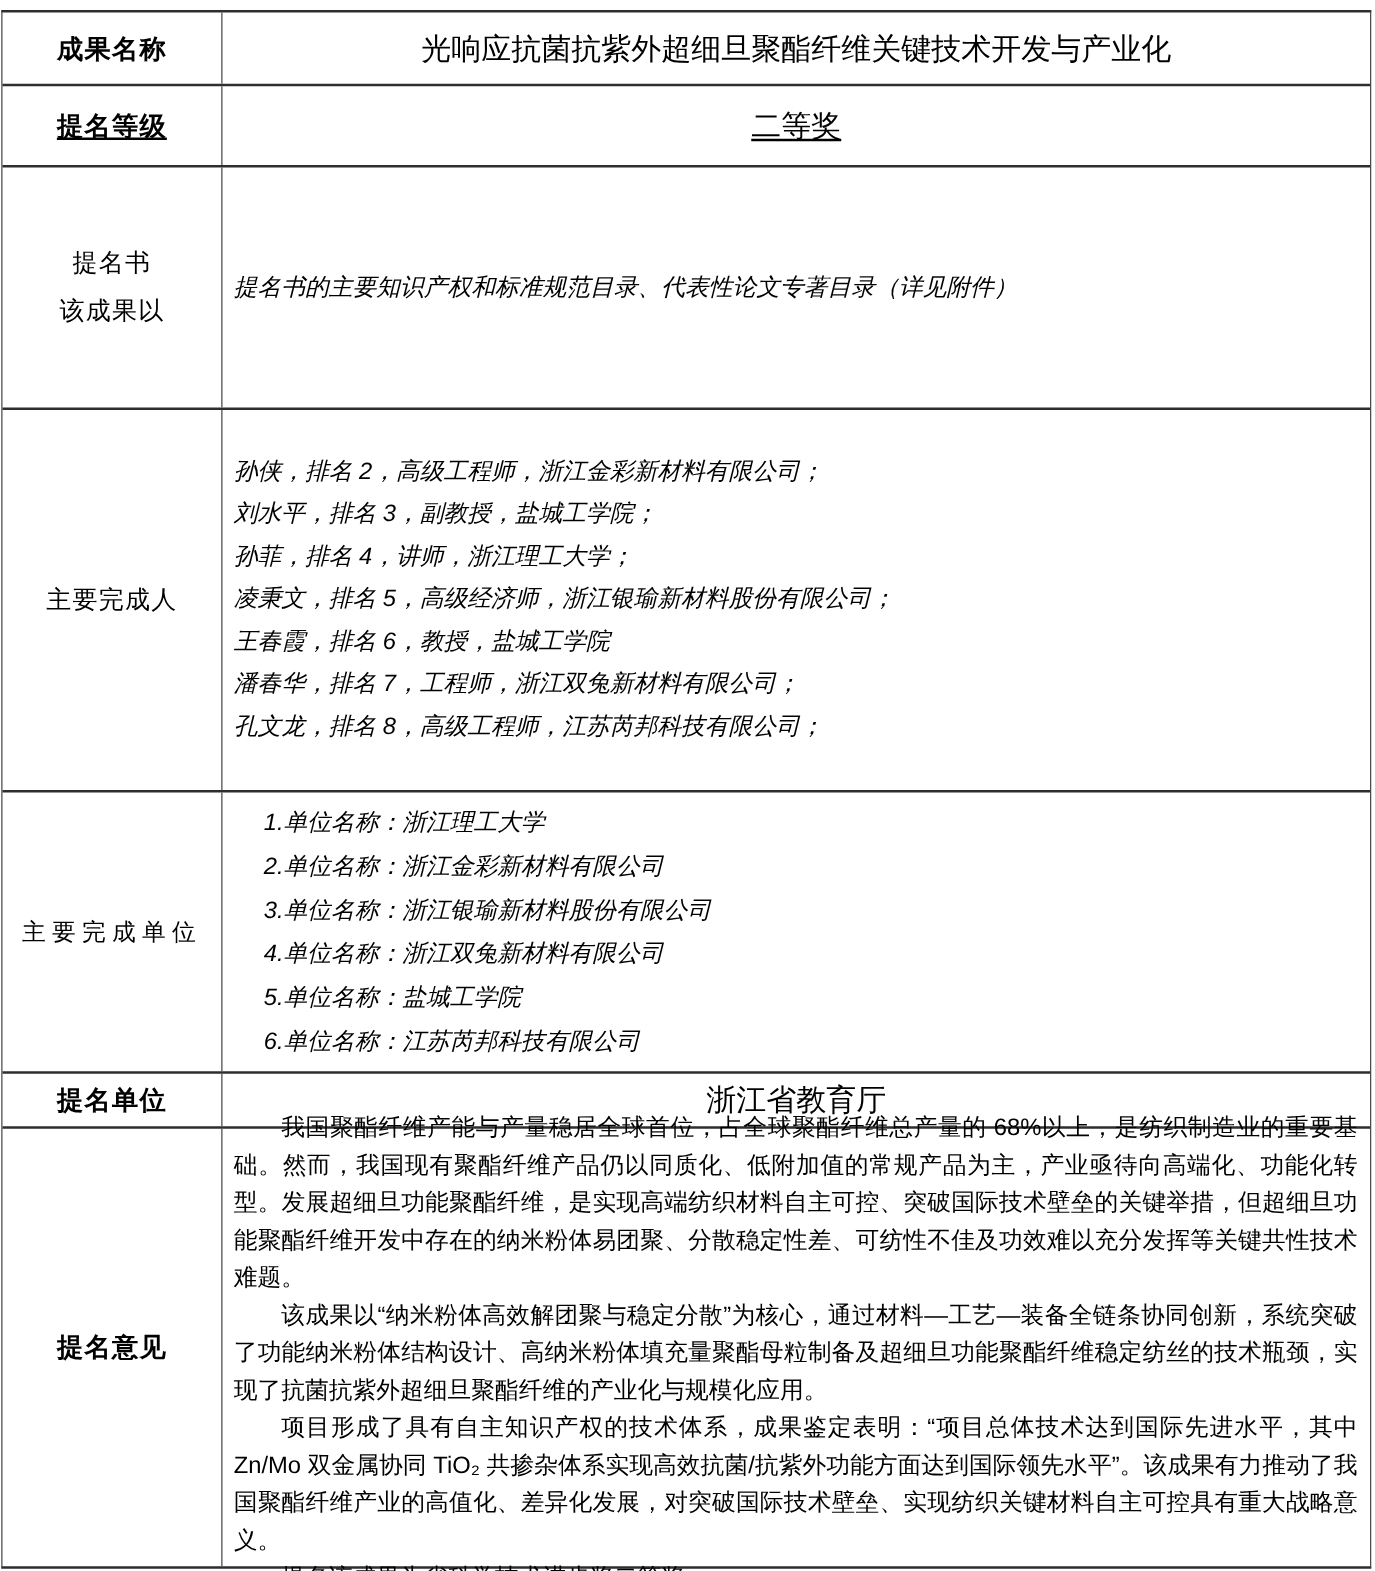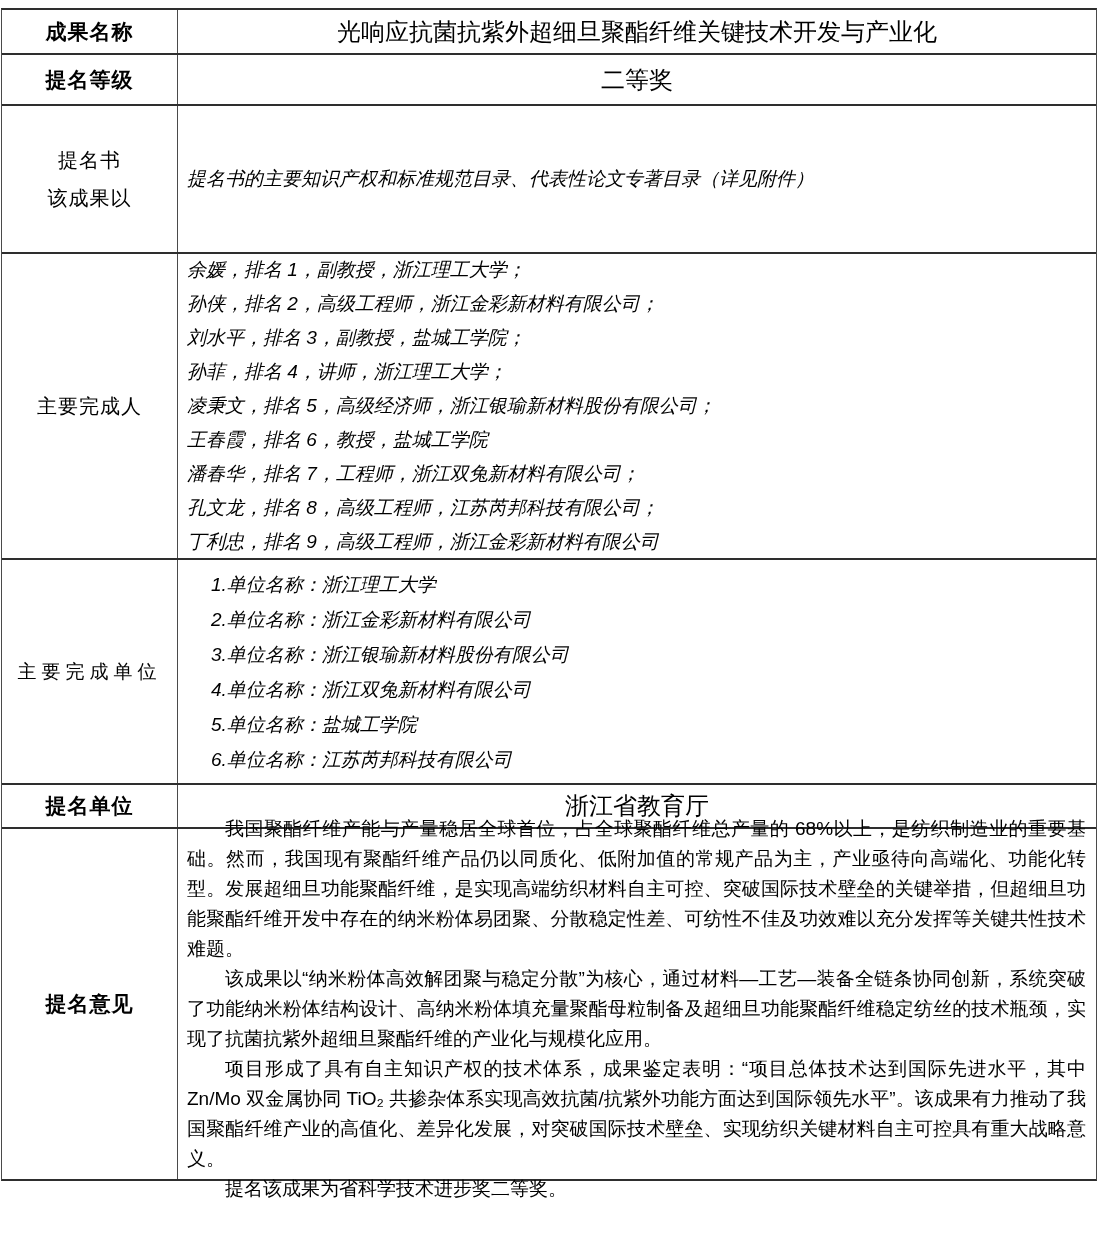--- a/index.html
+++ b/index.html
@@ -43,23 +43,23 @@
     justify-content: center;
     box-sizing: border-box;
     min-width: 0;
   }
   .lbl-bold   { font-size: 21px; font-weight: bold; letter-spacing: 1px; }
   .lbl-plain  { font-size: 20px; font-weight: normal; letter-spacing: 1px; line-height: 1.9; }
   .lbl-serif  { font-family: "Liberation Serif", "DejaVu Serif", serif;
                 font-size: 19px; font-weight: normal; letter-spacing: 5px; }
   .val-center { align-items: center; text-align: center; font-size: 24px; }
   .val-left   { padding-left: 9px; padding-right: 12px; font-size: 19px; font-style: italic; }
-  .r1 { height: 45px; }
-  .r2 { height: 51px; }
-  .r3 { height: 148px; }
+  .r1 { height: 59px; }
+  .r2 { height: 65px; text-decoration: underline; }
+  .r3 { height: 194px; }
   .r4 { height: 306px; }
   .r5 { height: 225px; }
   .r6 { height: 44px; }
   .r7 { height: 350px; }
   .r4 .value-cell > div { line-height: 34px; }
   .r5 .value-cell > div { line-height: 35px; margin-left: 24px; }
   .opinion-cell {
     justify-content: center;
     padding: 9px 10px 0 9px;
     font-size: 19px;
@@ -90,29 +90,27 @@
     <div class="label-cell lbl-plain">
       <span>提名书</span>
       <span>该成果以</span>
     </div>
     <div class="value-cell val-left">提名书的主要知识产权和标准规范目录、代表性论文专著目录（详见附件）</div>
   </div>
 
   <div class="t-row r4">
     <div class="label-cell lbl-plain">主要完成人</div>
     <div class="value-cell val-left">
-        <div>余媛，排名 1，副教授，浙江理工大学；</div>
         <div>孙侠，排名 2，高级工程师，浙江金彩新材料有限公司；</div>
         <div>刘水平，排名 3，副教授，盐城工学院；</div>
         <div>孙菲，排名 4，讲师，浙江理工大学；</div>
         <div>凌秉文，排名 5，高级经济师，浙江银瑜新材料股份有限公司；</div>
         <div>王春霞，排名 6，教授，盐城工学院</div>
         <div>潘春华，排名 7，工程师，浙江双兔新材料有限公司；</div>
         <div>孔文龙，排名 8，高级工程师，江苏芮邦科技有限公司；</div>
-        <div>丁利忠，排名 9，高级工程师，浙江金彩新材料有限公司</div>
       </div>
   </div>
 
   <div class="t-row r5">
     <div class="label-cell lbl-serif">主要完成单位</div>
     <div class="value-cell val-left">
         <div>1.单位名称：浙江理工大学</div>
         <div>2.单位名称：浙江金彩新材料有限公司</div>
         <div>3.单位名称：浙江银瑜新材料股份有限公司</div>
         <div>4.单位名称：浙江双兔新材料有限公司</div>

